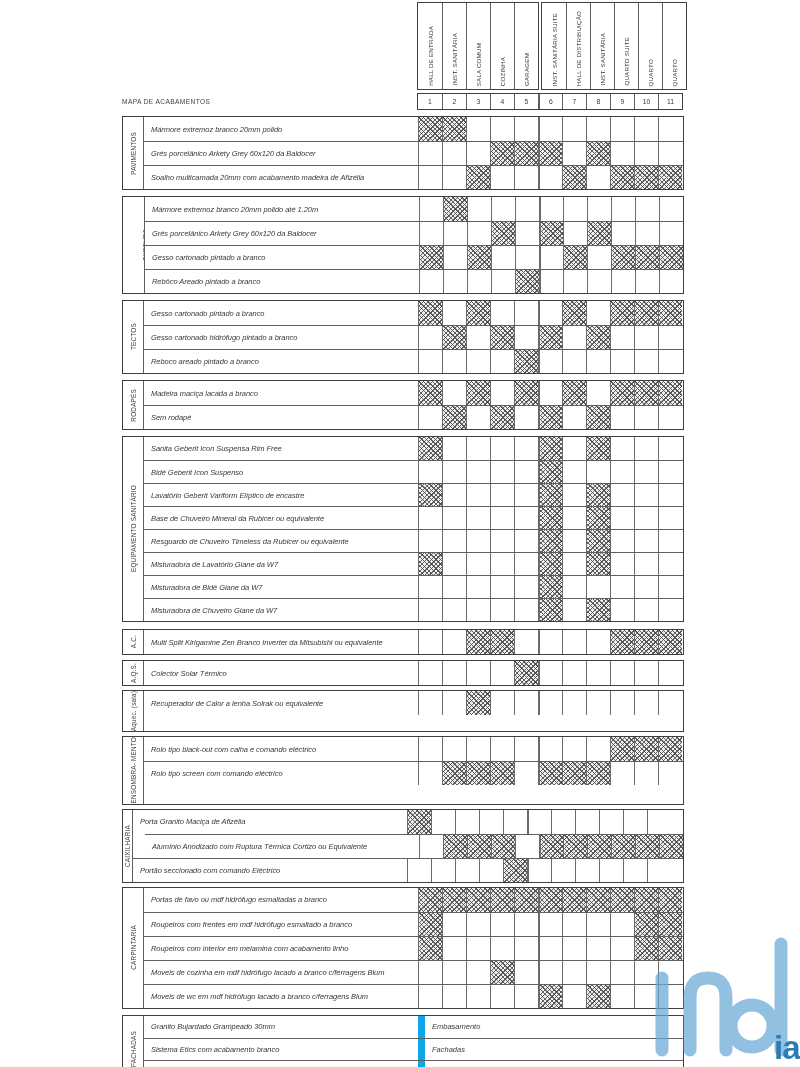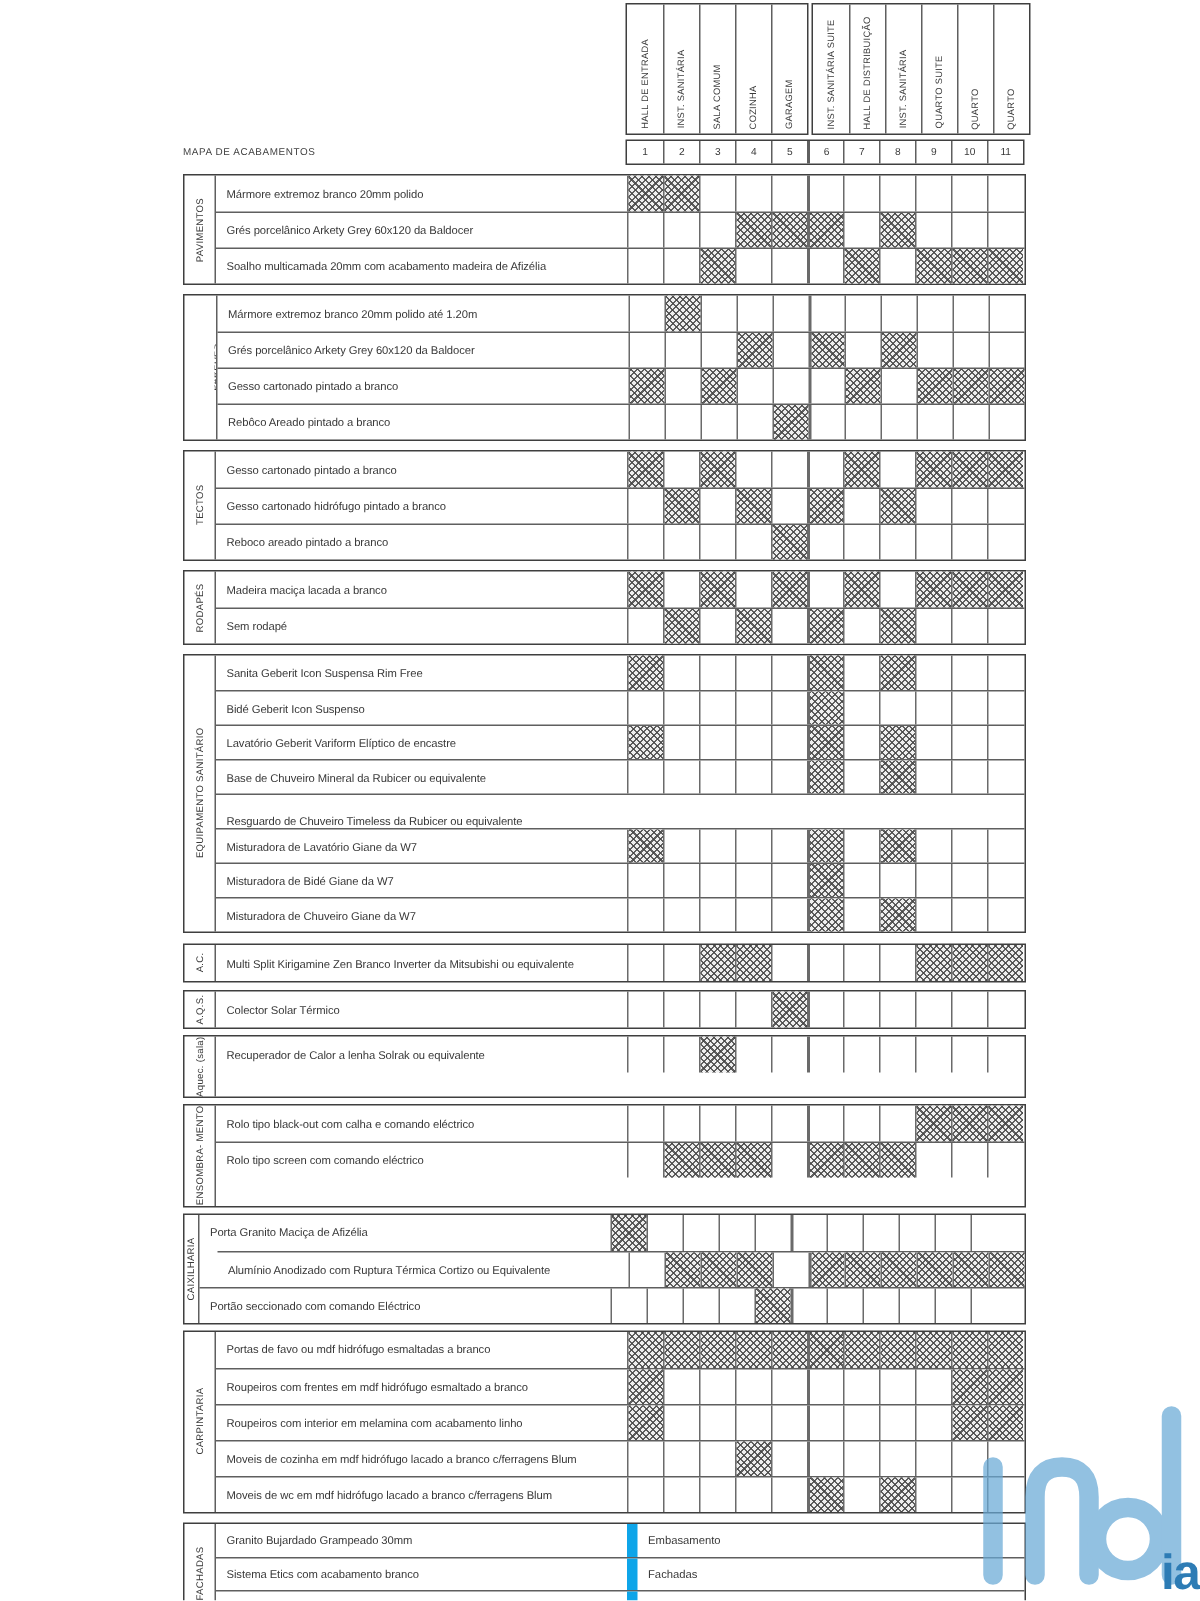--- a/index.html
+++ b/index.html
@@ -23,21 +23,21 @@
          justify-content:center;font-size:6.8px;color:#3a3a3a;}
   .ncell:first-child{border-left:none;}
   .ncell.grp{border-left-width:2px;}
 
   
   .section{display:flex;border:1.6px solid #3f3f3f;box-sizing:content-box;background:#fff;}
   .seclabel{width:21px;box-sizing:border-box;border-right:1px solid #5f5f5f;display:flex;
             align-items:center;justify-content:center;overflow:hidden;}
   .seclabel .vtext{font-size:6.4px;letter-spacing:.2px;}
   .rows{display:flex;flex-direction:column;flex:1;}
-  .row{display:flex;height:24px;box-sizing:border-box;border-top:1px solid #5f5f5f;}
+  .row{display:flex;height:24px;box-sizing:border-box;border-top:1px solid #5f5f5f;font-style:italic;}
   .row:first-child{border-top:none;}
   .name{width:274px;box-sizing:border-box;display:flex;align-items:center;padding-left:7px;
         font-size:7.5px;letter-spacing:-.05px;white-space:nowrap;overflow:hidden;color:#383838;}
   .cell{width:24px;box-sizing:border-box;border-left:1px solid #6a6a6a;}
   .cell.grp{border-left-width:2px;}
   .vcell{width:264px;box-sizing:border-box;border-left:7px solid #0ea5e9;display:flex;align-items:center;
          padding-left:7px;font-size:7.5px;color:#383838;}
   .hx{background-color:#efefef;
       background-image:repeating-linear-gradient(45deg,rgba(70,70,70,.85) 0 1px,transparent 1px 3.2px),
                        repeating-linear-gradient(135deg,rgba(70,70,70,.85) 0 1px,transparent 1px 3.2px);}
@@ -360,21 +360,21 @@
               <div class="cell"></div>
               <div class="cell"></div>
               <div class="cell"></div>
               <div class="cell grp hx"></div>
               <div class="cell"></div>
               <div class="cell hx"></div>
               <div class="cell"></div>
               <div class="cell"></div>
               <div class="cell"></div>
             </div>
-            <div class="row" style="height: 23px; align-items: flex-end;">
+            <div class="row" style="height: 23px;">
               <div class="name">Resguardo de Chuveiro Timeless da Rubicer ou equivalente</div>
               <div class="cell"></div>
               <div class="cell"></div>
               <div class="cell"></div>
               <div class="cell"></div>
               <div class="cell"></div>
               <div class="cell grp hx"></div>
               <div class="cell"></div>
               <div class="cell hx"></div>
               <div class="cell"></div>

